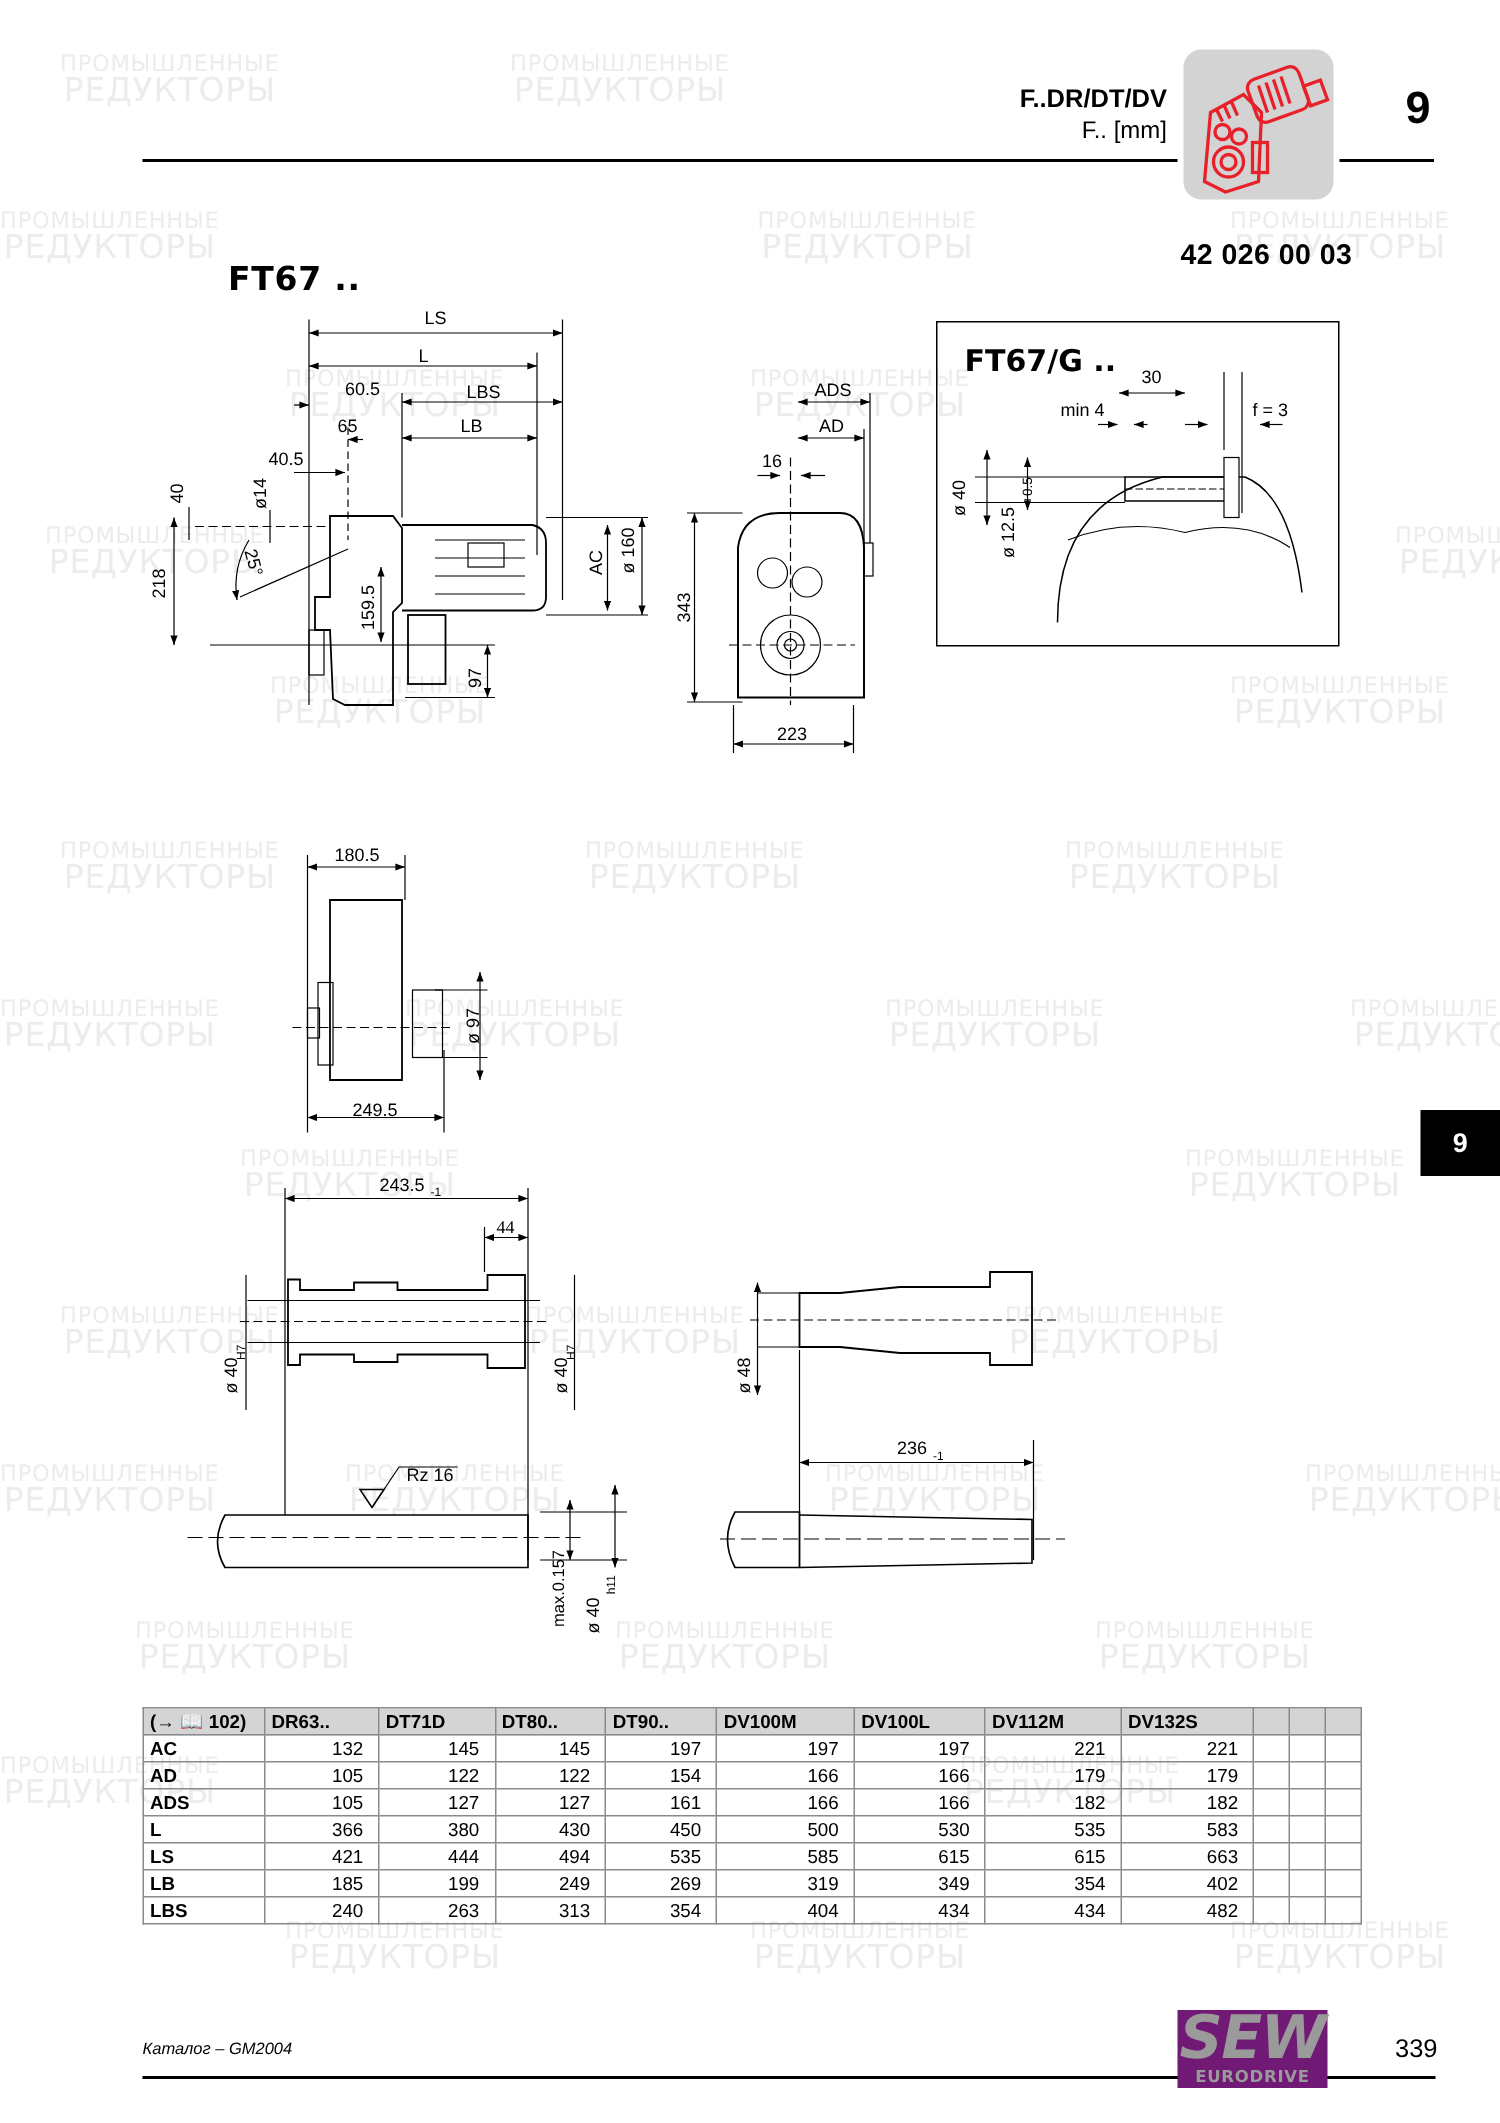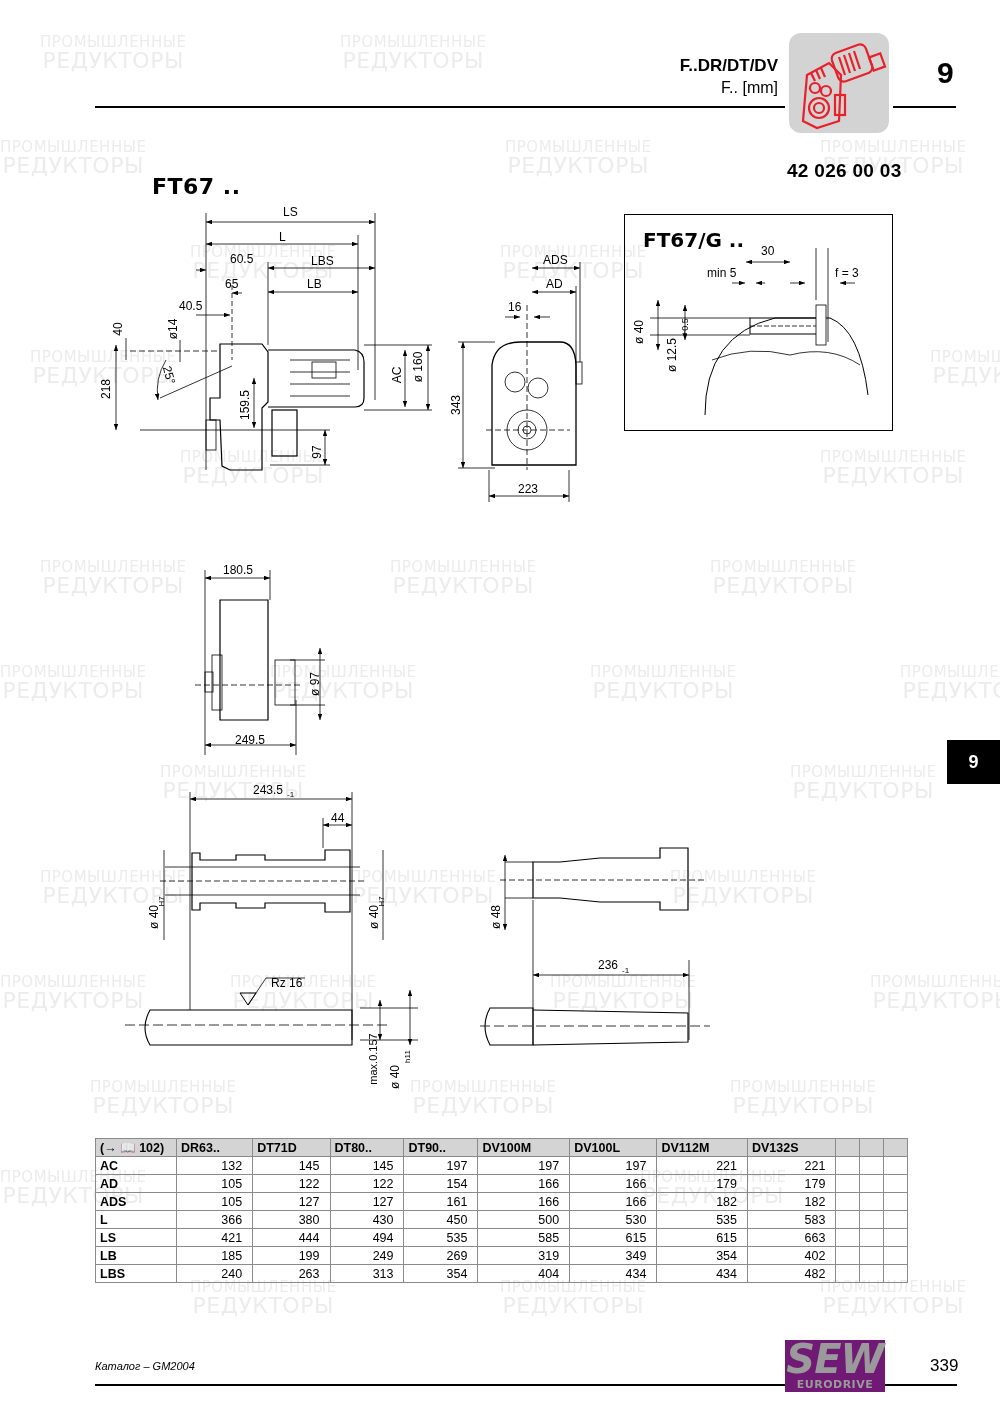--- a/index.html
+++ b/index.html
@@ -361,33 +361,33 @@
 <div class="dim" style="left:389px;top:368px;transform:rotate(-90deg);">AC</div>
 <div class="dim" style="left:403px;top:360px;transform:rotate(-90deg);">ø 160</div>
 
 <div class="dim" style="left:543px;top:253px;">ADS</div>
 <div class="dim" style="left:546px;top:277px;">AD</div>
 <div class="dim" style="left:508px;top:300px;">16</div>
 <div class="dim" style="left:446px;top:398px;transform:rotate(-90deg);">343</div>
 <div class="dim" style="left:518px;top:482px;">223</div>
 
 <div class="dim" style="left:761px;top:244px;">30</div>
-<div class="dim" style="left:707px;top:266px;">min 5</div>
+<div class="dim" style="left:707px;top:266px;">min 4</div>
 <div class="dim" style="left:835px;top:266px;">f = 3</div>
 <div class="dim" style="left:627px;top:325px;transform:rotate(-90deg);">ø 40</div>
 <div class="dim" style="left:655px;top:348px;transform:rotate(-90deg);">ø 12.5</div>
 <div class="dim" style="left:676px;top:322px;font-size:9px;transform:rotate(-90deg);">+0.5</div>
 
 <div class="dim" style="left:223px;top:563px;">180.5</div>
 <div class="dim" style="left:235px;top:733px;">249.5</div>
 <div class="dim" style="left:303px;top:677px;transform:rotate(-90deg);">ø 97</div>
 
 <div class="dim" style="left:253px;top:783px;">243.5</div>
 <div class="dim" style="left:287px;top:790px;font-size:8px;">-1</div>
-<div class="dim" style="left:331px;top:811px;">44</div>
+<div class="dim" style="left:331px;top:811px;font-family:Liberation Serif, serif;">44</div>
 <div class="dim" style="left:142px;top:910px;transform:rotate(-90deg);">ø 40</div>
 <div class="dim" style="left:156px;top:897px;font-size:8px;transform:rotate(-90deg);">H7</div>
 <div class="dim" style="left:362px;top:910px;transform:rotate(-90deg);">ø 40</div>
 <div class="dim" style="left:376px;top:897px;font-size:8px;transform:rotate(-90deg);">H7</div>
 <div class="dim" style="left:271px;top:976px;">Rz 16</div>
 <div class="dim" style="left:347px;top:1053px;font-size:11px;transform:rotate(-90deg);">max.0.157</div>
 <div class="dim" style="left:383px;top:1070px;transform:rotate(-90deg);">ø 40</div>
 <div class="dim" style="left:401px;top:1052px;font-size:8px;transform:rotate(-90deg);">h11</div>
 <div class="dim" style="left:484px;top:910px;transform:rotate(-90deg);">ø 48</div>
 <div class="dim" style="left:598px;top:958px;">236</div>

